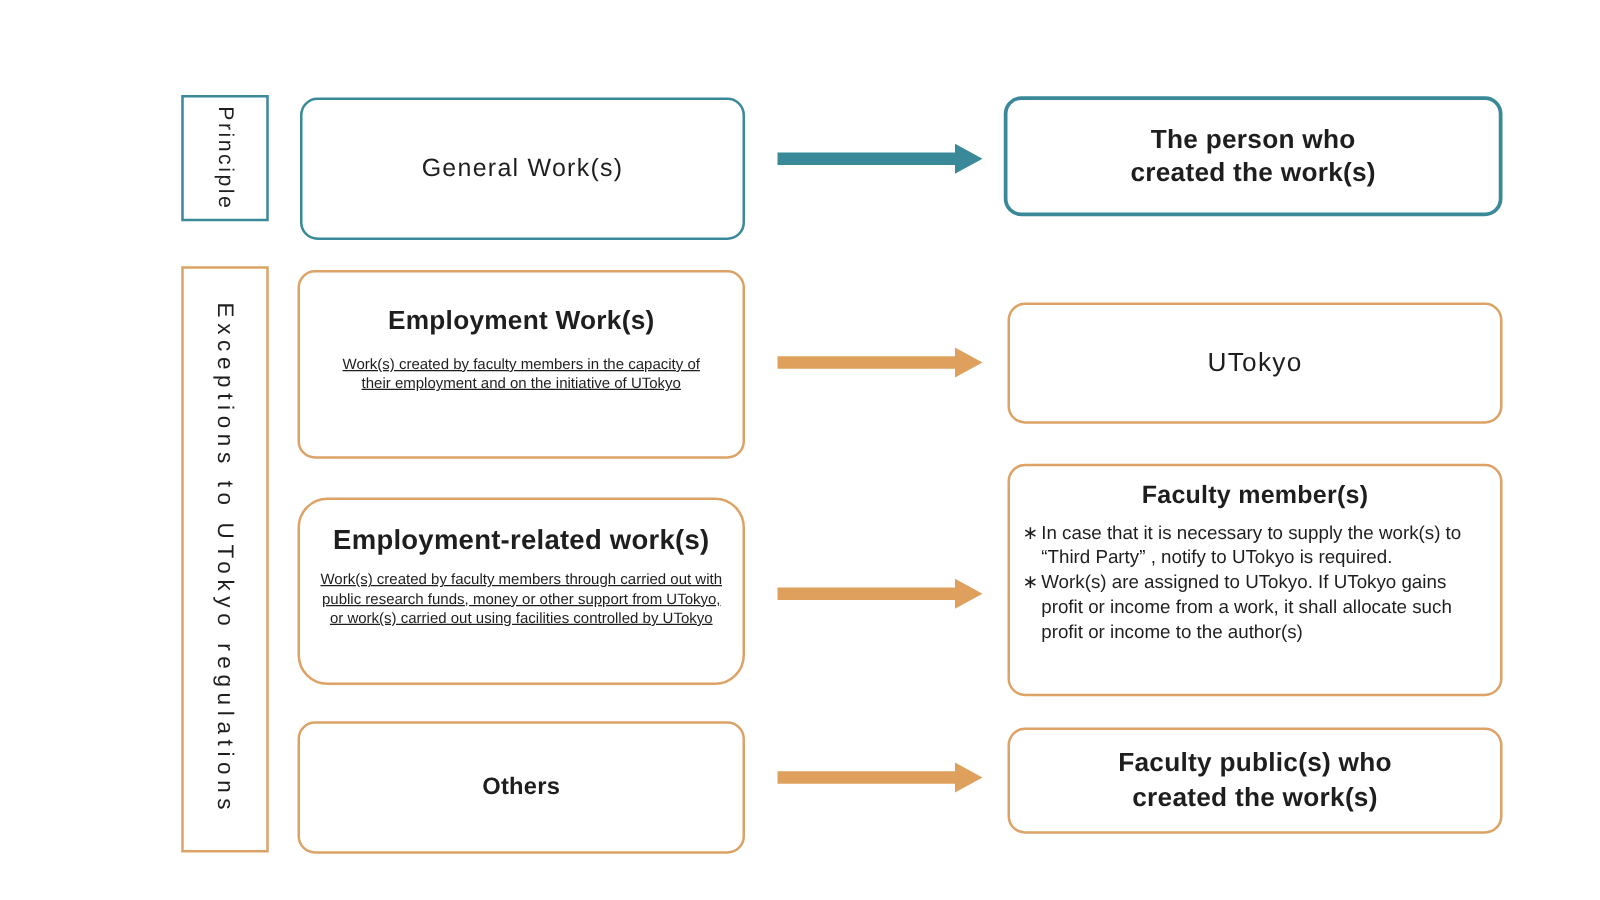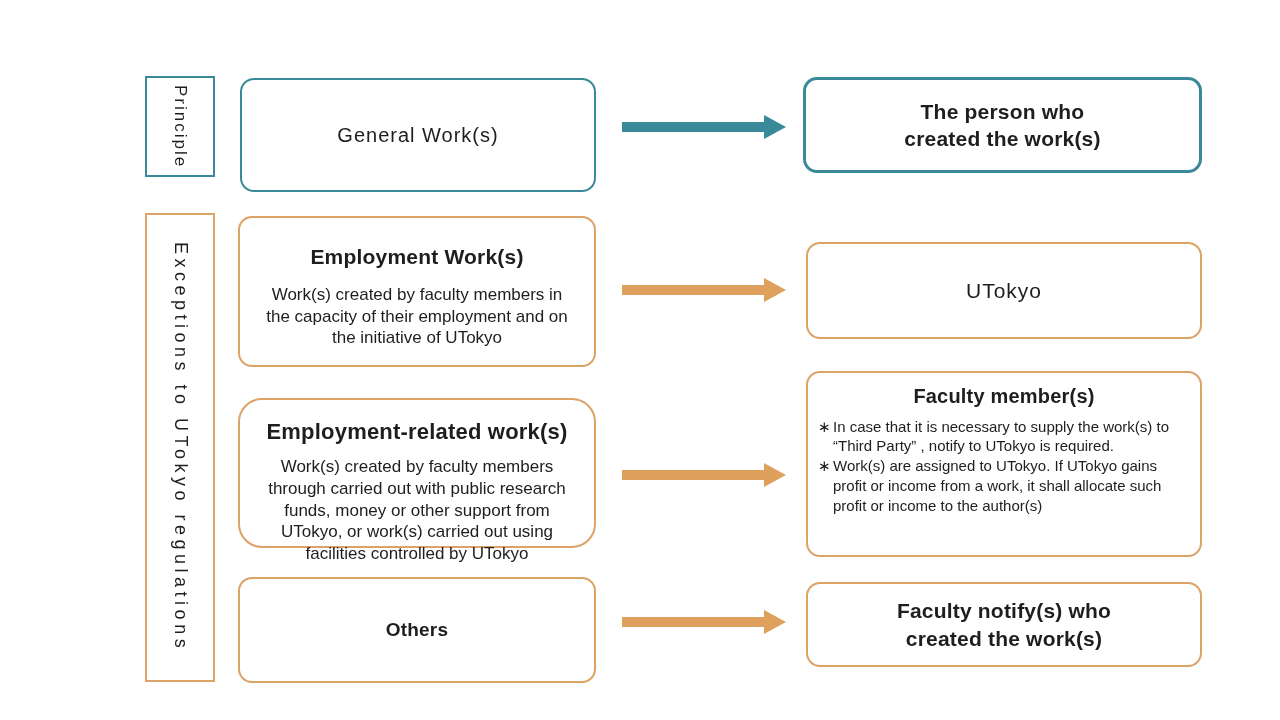--- a/index.html
+++ b/index.html
@@ -70,25 +70,26 @@
   
   .plain-title { font-size: 20px; letter-spacing: 1px; font-weight: 400; }
   .box-utokyo .plain-title { font-size: 21px; }
   .bold-title { font-size: 21px; font-weight: 700; letter-spacing: 0.2px; line-height: 1.28; }
   .box-others .bold-title { font-size: 19px; }
   .box-facwho .bold-title, .box-person .bold-title { font-size: 21px; line-height: 1.3; }
   .box-faculty .bold-title { font-size: 20px; margin-bottom: 7px; }
   .box-emprel .bold-title { font-size: 22px; }
 
   .body-text {
-    font-size: 17px;
+    font-size: 12px;
     line-height: 1.28;
     padding: 0 24px;
     margin-top: 13px;
     color: var(--text);
+    text-decoration: underline;
   }
   .box-emprel .body-text { margin-top: 10px; padding: 0 12px; }
 
   .notes { width: 100%; }
   .note {
     display: flex;
     text-align: left;
     font-size: 15px;
     line-height: 1.32;
     padding-left: 2px;
@@ -185,17 +186,17 @@
   <div class="box orange-box box-others">
     <span class="bold-title">Others</span>
   </div>
 
   <div class="arrow arrow-orange arrow-4">
     <span class="shaft"></span>
     <span class="head"></span>
   </div>
 
   <div class="box orange-box box-facwho">
-    <div class="bold-title">Faculty notify(s) who</div>
+    <div class="bold-title">Faculty public(s) who</div>
     <div class="bold-title">created the work(s)</div>
   </div>
 
 </div>
 
 </body></html>

